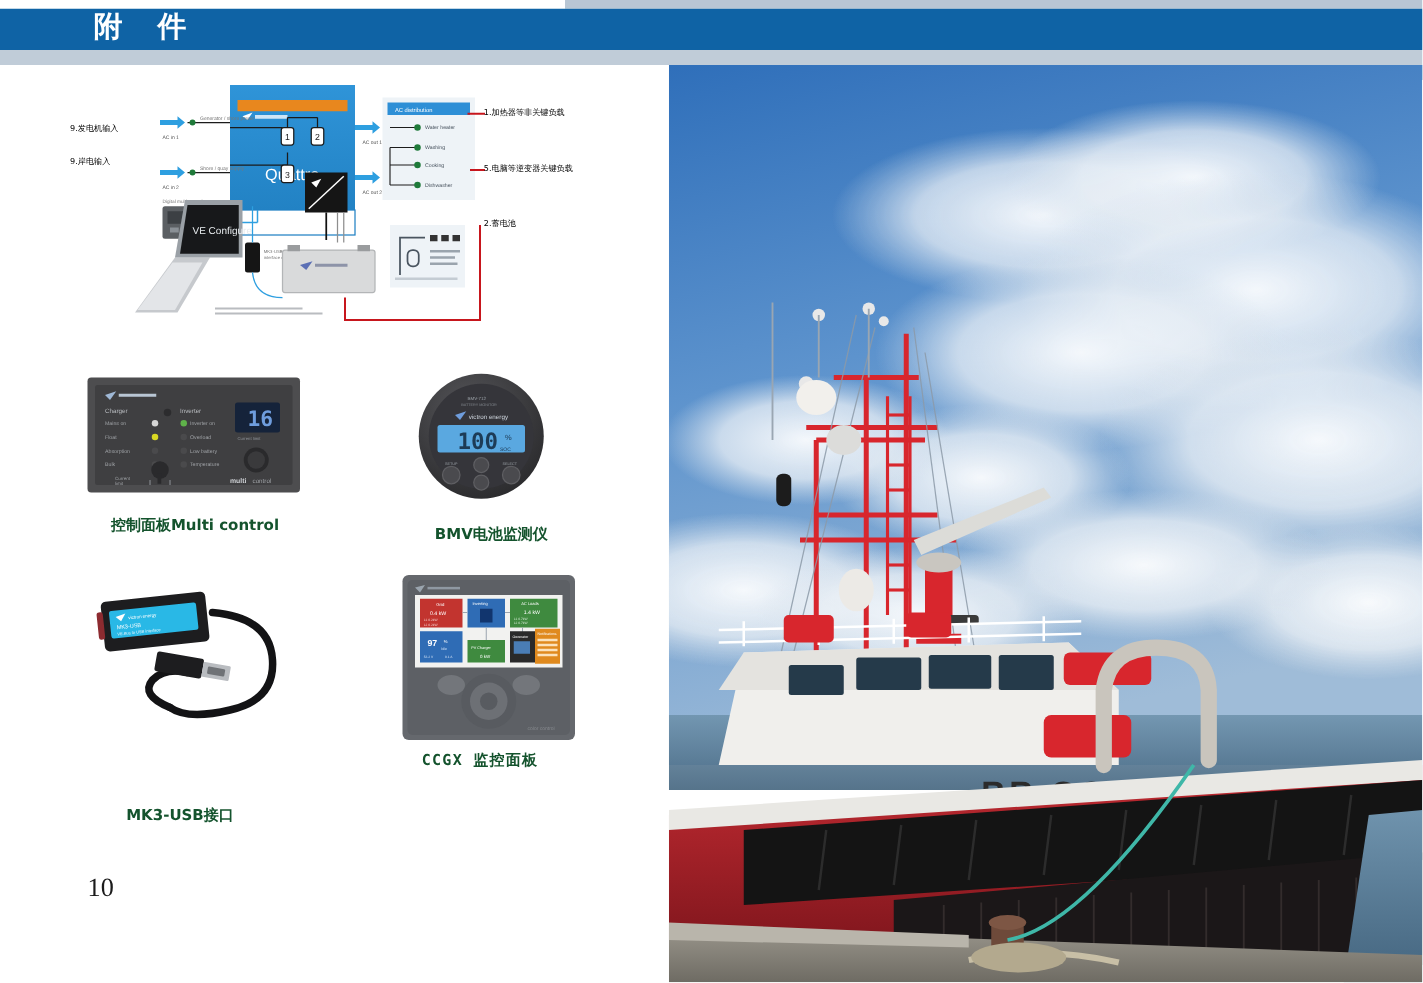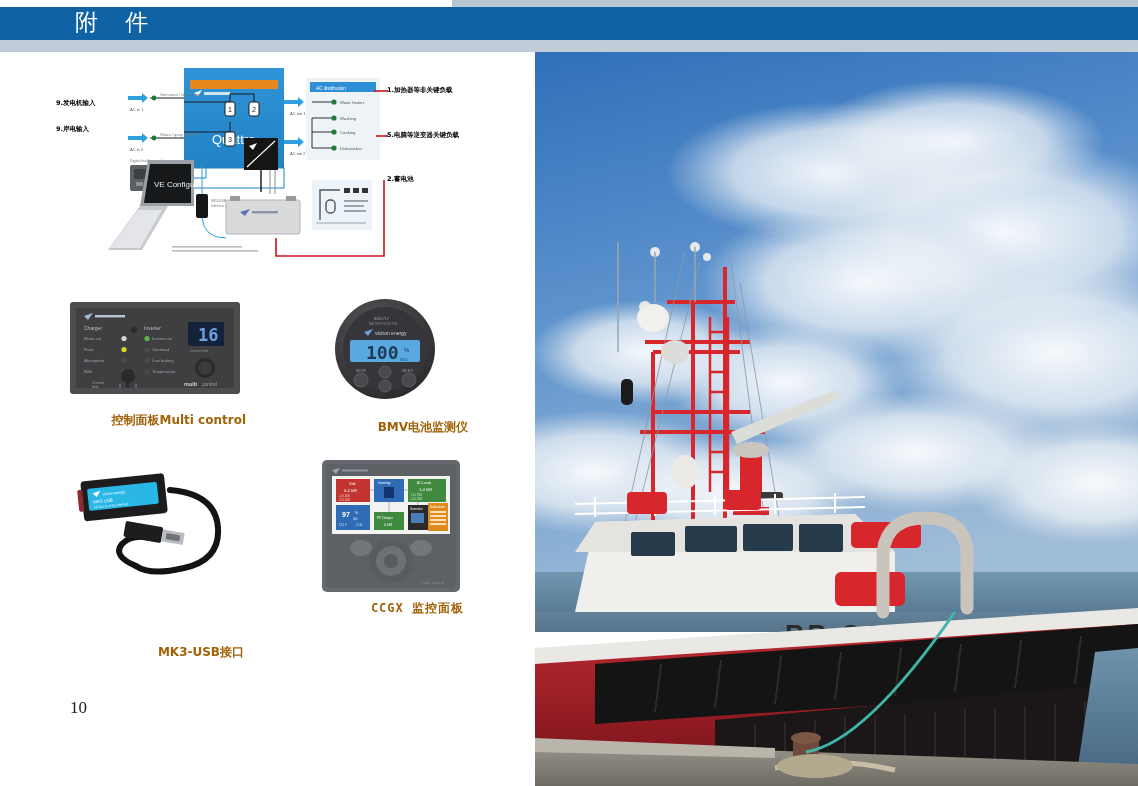--- a/index.html
+++ b/index.html
@@ -12,71 +12,71 @@
 
   
   .page-root{position:absolute;inset:0;background:#ffffff;}
 
   .top-strip-left{position:absolute;left:0;top:0;width:452px;height:7px;background:#ffffff;}
   .top-strip-right{position:absolute;left:452px;top:0;right:0;height:7px;background:#b8c6d4;}
 
   .header-band{position:absolute;left:0;top:7px;width:1138px;height:33px;background:#0f63a5;}
   .header-title{
     position:absolute;left:75px;top:9px;
-    color:#ffffff;font-size:23px;font-weight:normal;letter-spacing:10px;
+    color:#ffffff;font-size:23px;font-weight:bold;letter-spacing:10px;
     font-family:"DejaVu Sans","Liberation Sans",sans-serif;
     line-height:26px;white-space:nowrap;
   }
   .header-underband{position:absolute;left:0;top:40px;width:1138px;height:12px;background:#c0ccd8;}
   .header-tab-right{position:absolute;left:1098px;top:52px;width:40px;height:12px;background:#2f6fa8;}
 
   .content-white{position:absolute;left:0;top:52px;width:535px;height:734px;background:#ffffff;}
 
   
   .photo{position:absolute;left:535px;top:52px;width:603px;height:734px;overflow:hidden;}
   .photo svg{display:block;width:603px;height:734px;}
 
   
   .diagram{position:absolute;left:44px;top:60px;width:480px;height:210px;}
   .diagram svg{display:block;width:480px;height:210px;}
 
   .diag-label{
-    position:absolute;color:#000;font-weight:bold;font-size:6.5px;
+    position:absolute;color:#000;font-weight:normal;font-size:6.5px;
     font-family:"DejaVu Sans","Liberation Sans",sans-serif;white-space:nowrap;
     letter-spacing:0px;
   }
   .dl-gen{left:56px;top:99px;}
   .dl-shore{left:56px;top:125px;}
   .dl-noncrit{left:387px;top:86px;}
   .dl-crit{left:387px;top:131px;}
   .dl-batt{left:387px;top:175px;}
 
   
   .prod{position:absolute;}
   .prod .shot{position:relative;overflow:hidden;}
   .prod .shot svg{display:block;}
   .caption{
-    position:absolute;text-align:right;color:#a16207;
+    position:absolute;text-align:center;color:#14532d;
     font-family:"DejaVu Sans","Liberation Sans",sans-serif;
     font-size:12px;font-weight:bold;white-space:nowrap;
   }
   .caption.mono{font-family:"DejaVu Sans Mono","Liberation Mono",monospace;letter-spacing:1px;font-weight:bold;}
 
   .p-multi{left:66px;top:296px;}
   .p-bmv{left:330px;top:296px;}
   .p-mk3{left:66px;top:456px;}
   .p-ccgx{left:318px;top:456px;}
 
   .cap-multi{left:66px;top:412px;width:180px;}
   .cap-bmv{left:318px;top:419px;width:150px;}
   .cap-mk3{left:44px;top:644px;width:200px;}
   .cap-ccgx{left:304px;top:600px;width:160px;}
 
   .page-number{
-    position:absolute;left:70px;top:698px;color:#1b1b1b;font-size:17px;
+    position:absolute;left:70px;top:698px;color:#1b1b1b;font-size:21px;
     font-family:"Liberation Serif","DejaVu Serif",serif;
   }
 </style>
 </head>
 <body>
 
 <div class="page-root">
 
   <div class="top-strip-left"></div>
   <div class="top-strip-right"></div>

